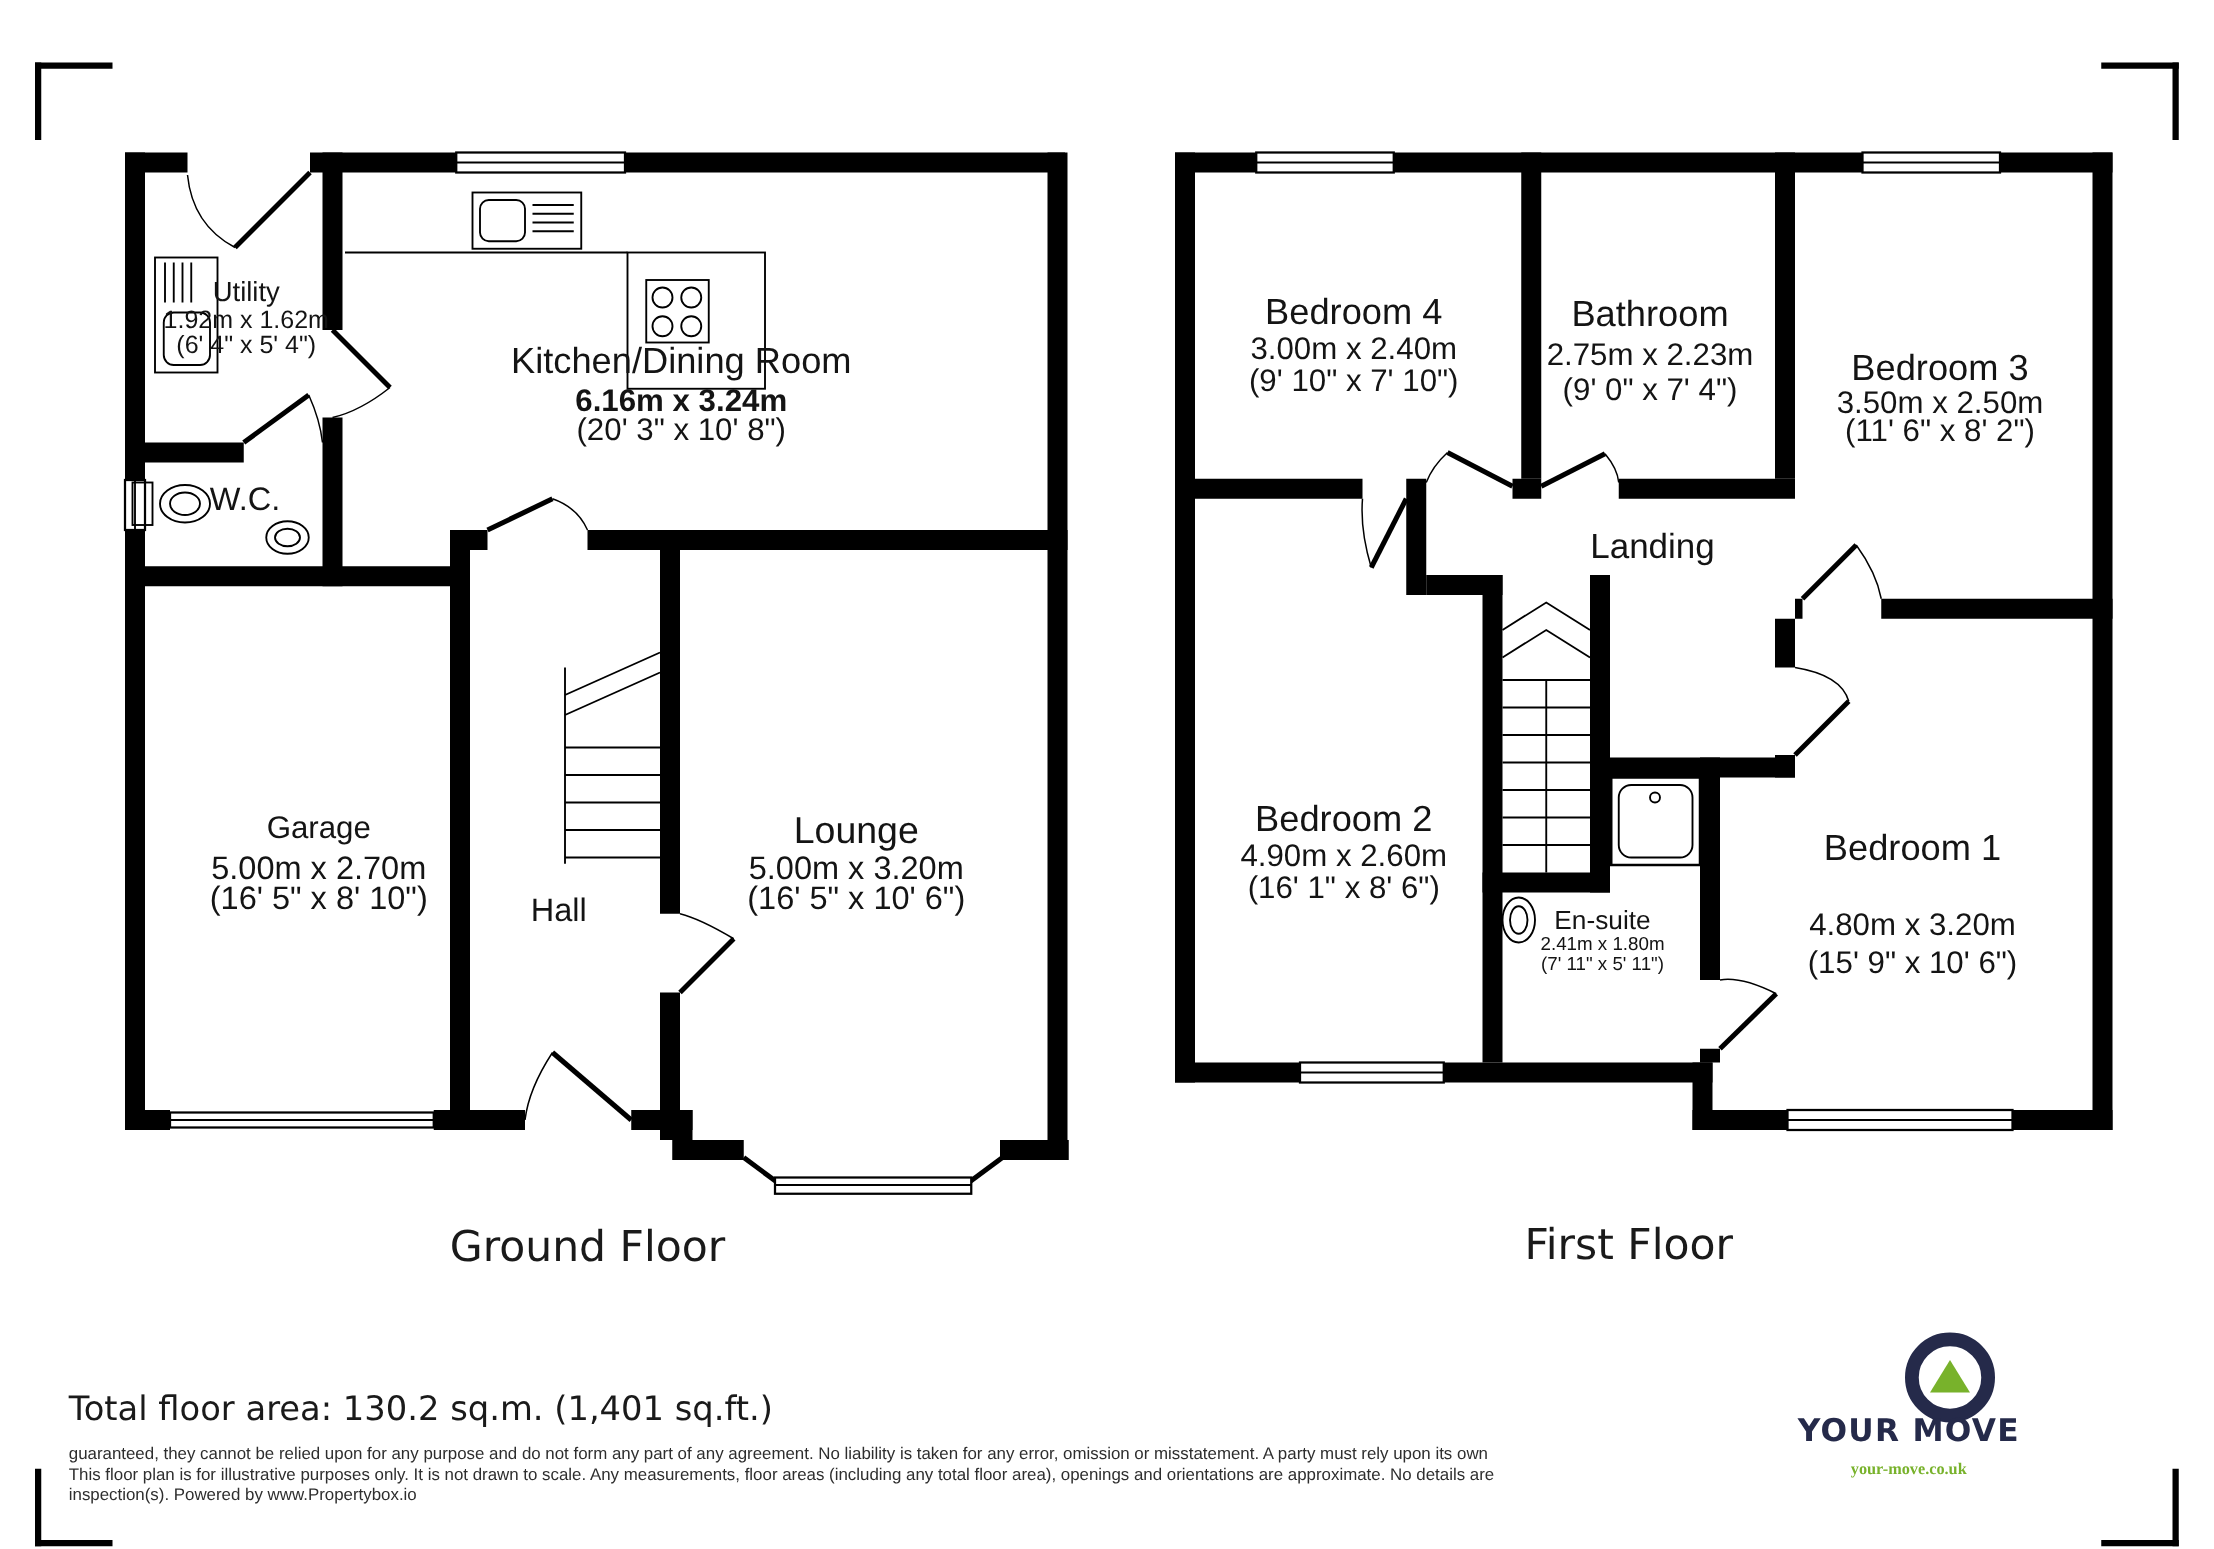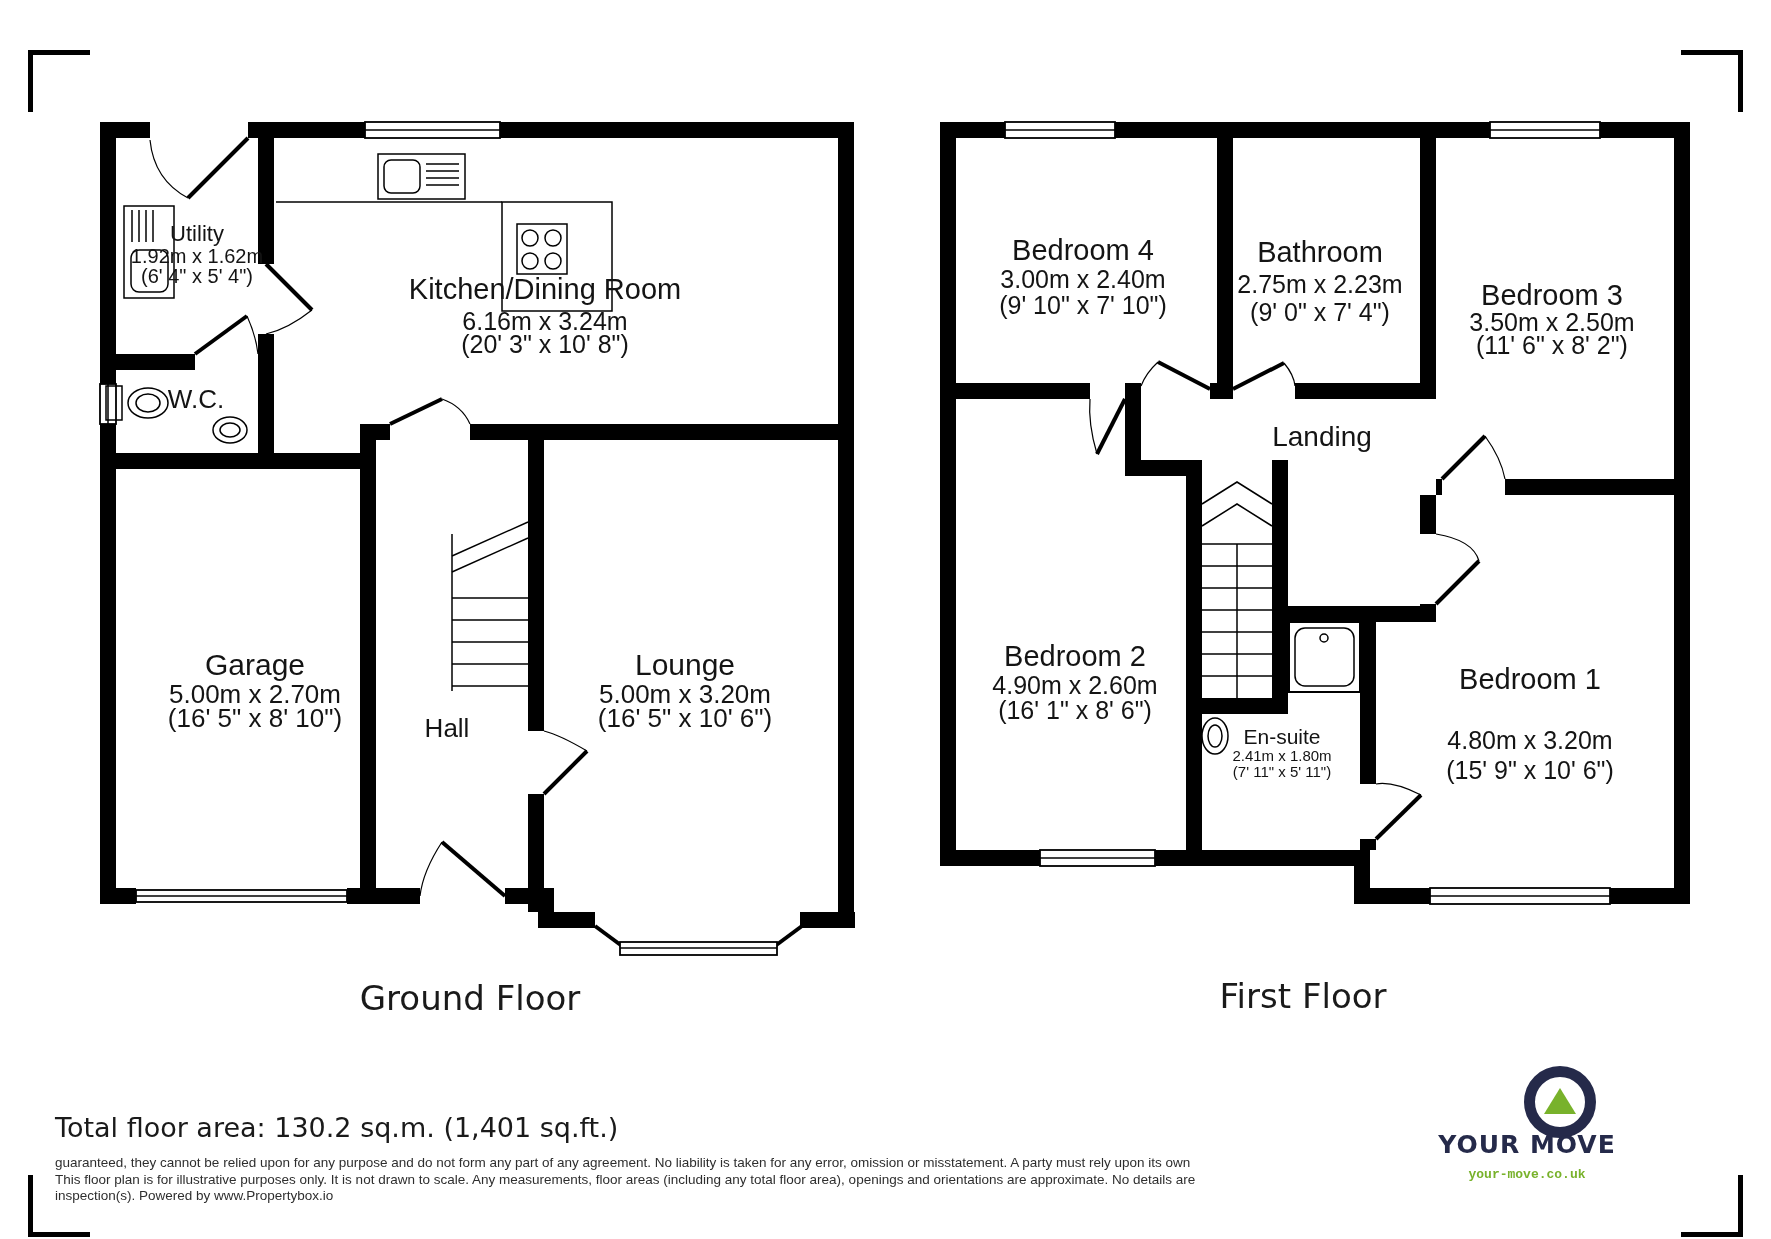--- a/index.html
+++ b/index.html
@@ -16,21 +16,21 @@
        font-family:"Liberation Sans",sans-serif;font-size:13.5px;line-height:16.5px;color:#2e2e2e;}
   .logo-ring{position:absolute;left:1524px;top:1042px;width:72px;height:72px;box-sizing:border-box;
        border:11px solid #252a4a;border-radius:50%;}
   .logo-roof{position:absolute;left:1544px;top:1064px;width:0;height:0;
        border-left:16px solid transparent;border-right:16px solid transparent;
        border-bottom:26px solid #78b22b;}
   .logo-brand{position:absolute;left:1527px;top:1106px;transform:translateX(-50%);
        font-family:"DejaVu Sans",sans-serif;font-size:25px;font-weight:bold;color:#252a4a;
        letter-spacing:1px;white-space:nowrap;}
   .logo-url{position:absolute;left:1527px;top:1143px;transform:translateX(-50%);
-       font-family:Liberation Mono, monospace;font-size:13px;font-weight:bold;color:#78b22b;white-space:nowrap;}
+       font-family:Liberation Serif, serif;font-size:13px;font-weight:bold;color:#78b22b;white-space:nowrap;}
   .wall{fill:#000;}
   .thin{stroke:#000;stroke-width:1.5;fill:none;}
   .panel{stroke:#000;stroke-width:4;fill:none;}
   .arc{stroke:#000;stroke-width:1.2;fill:none;}
   .win{fill:#fff;stroke:#000;stroke-width:1.8;}
 </style>
 </head>
 <body>
 
 <div class="page">
@@ -251,24 +251,24 @@
     </g>
   </svg>
 
   <div class="lbl" style="left:197px;top:199px;font-size:22px;">Utility</div>
   <div class="lbl" style="left:197px;top:222px;font-size:20px;">1.92m x 1.62m</div>
   <div class="lbl" style="left:197px;top:242px;font-size:20px;">(6' 4" x 5' 4")</div>
 
   <div class="lbl" style="left:196px;top:362px;font-size:26px;">W.C.</div>
 
   <div class="lbl" style="left:545px;top:251px;font-size:29px;">Kitchen/Dining Room</div>
-  <div class="lbl" style="left:545px;top:285px;font-size:25px;">6.16m x 3.24m</div>
+  <div class="lbl" style="left:545px;top:285px;font-size:25px;font-weight:bold;">6.16m x 3.24m</div>
   <div class="lbl" style="left:545px;top:308px;font-size:25px;">(20' 3" x 10' 8")</div>
 
-  <div class="lbl" style="left:255px;top:626px;font-size:30px;">Garage</div>
+  <div class="lbl" style="left:255px;top:626px;font-size:25px;">Garage</div>
   <div class="lbl" style="left:255px;top:657px;font-size:26px;">5.00m x 2.70m</div>
   <div class="lbl" style="left:255px;top:681px;font-size:26px;">(16' 5" x 8' 10")</div>
 
   <div class="lbl" style="left:447px;top:691px;font-size:26px;">Hall</div>
 
   <div class="lbl" style="left:685px;top:626px;font-size:30px;">Lounge</div>
   <div class="lbl" style="left:685px;top:657px;font-size:26px;">5.00m x 3.20m</div>
   <div class="lbl" style="left:685px;top:681px;font-size:26px;">(16' 5" x 10' 6")</div>
 
   <div class="lbl" style="left:1083px;top:212px;font-size:29px;">Bedroom 4</div>

